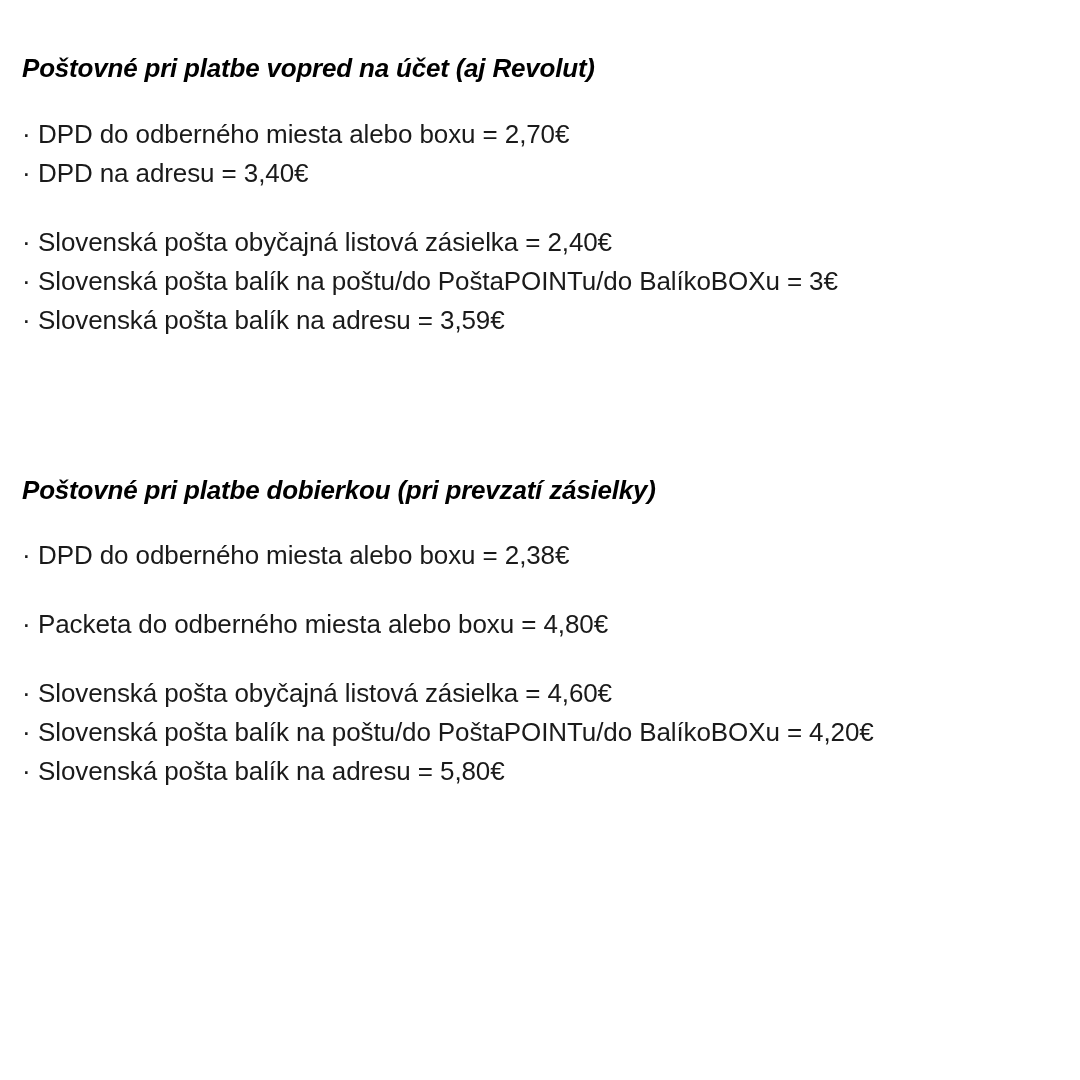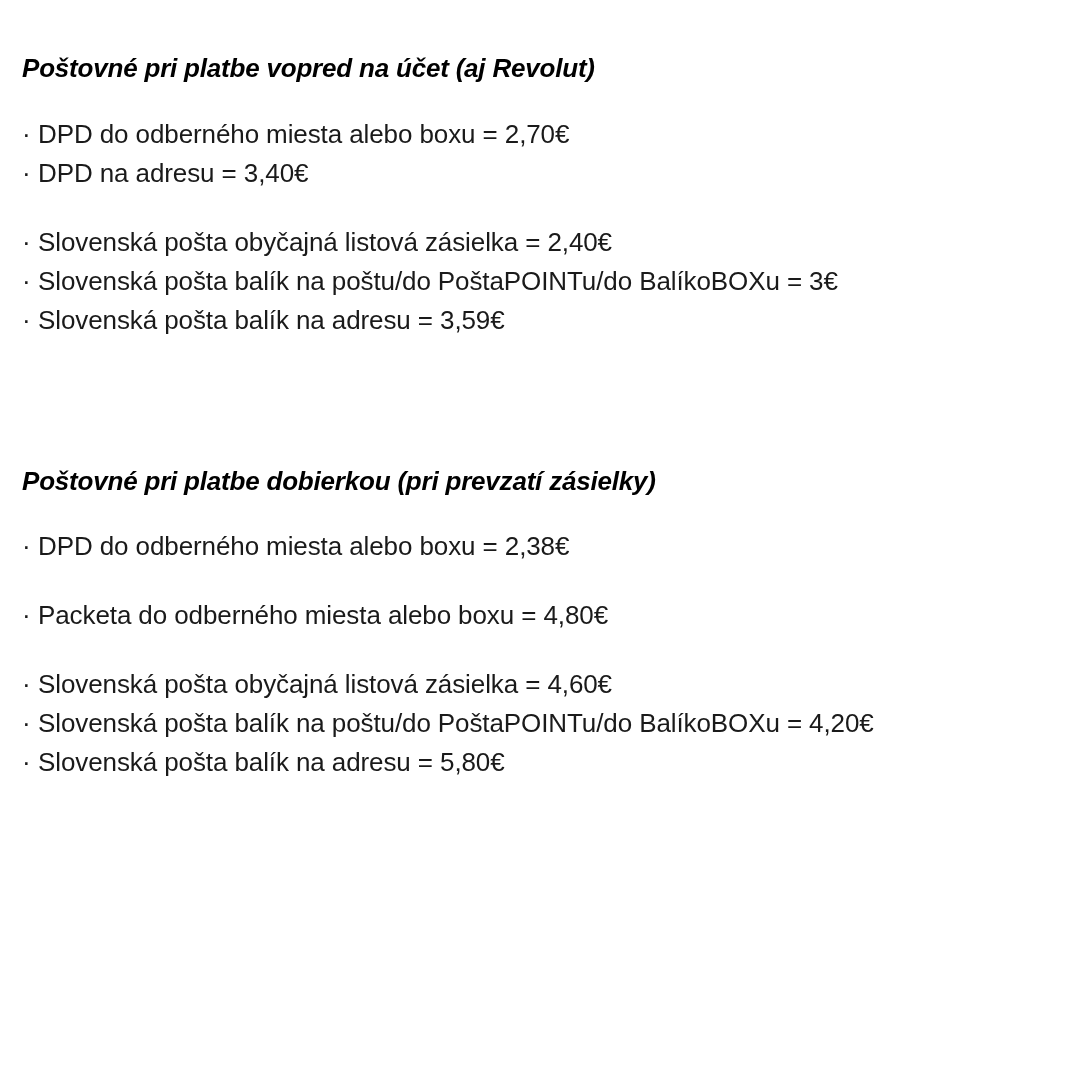--- a/index.html
+++ b/index.html
@@ -45,21 +45,21 @@
   }
   .bullet {
     display: inline-block;
     width: 16px;
     color: #1a1a1a;
   }
   .spacer-sections {
     height: 118px;
   }
   .sec2-title {
-    margin-top: 7px;
+    margin-top: 16px;
   }
 </style>
 </head>
 <body>
 
 <div class="page">
 
   <div class="section">
     <div class="section-title">Poštovné pri platbe vopred na účet (aj Revolut)</div>
 

